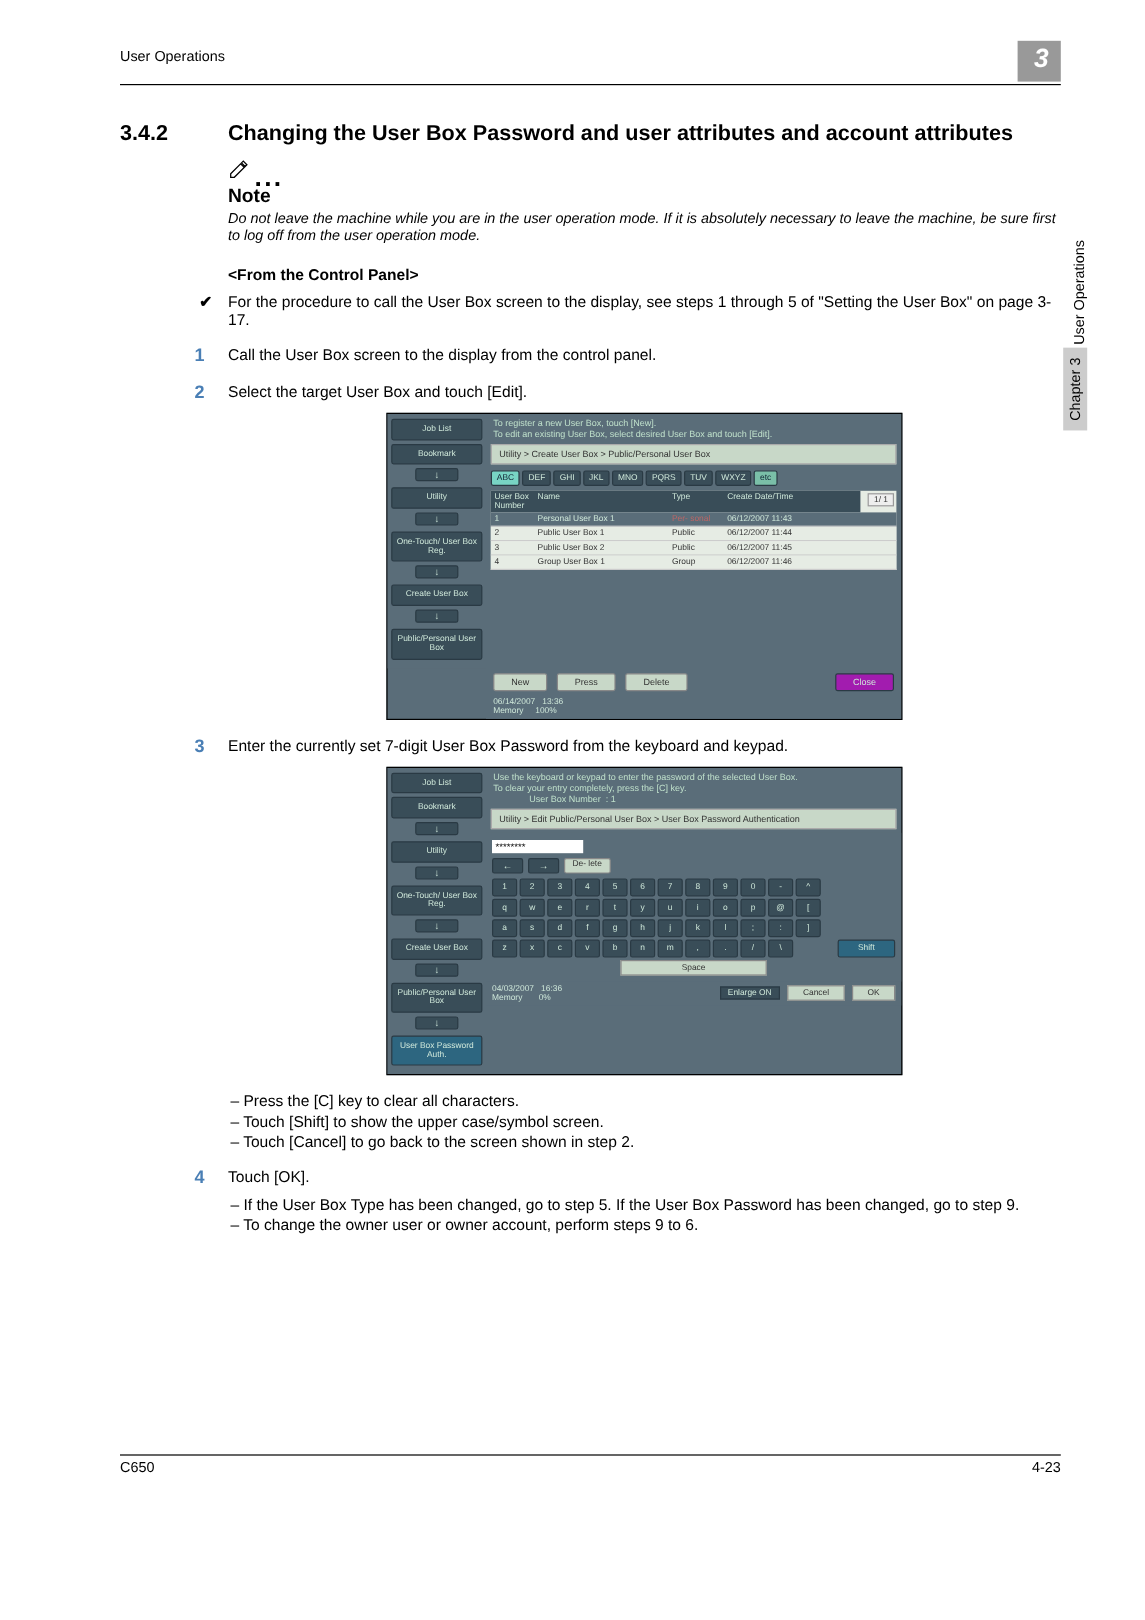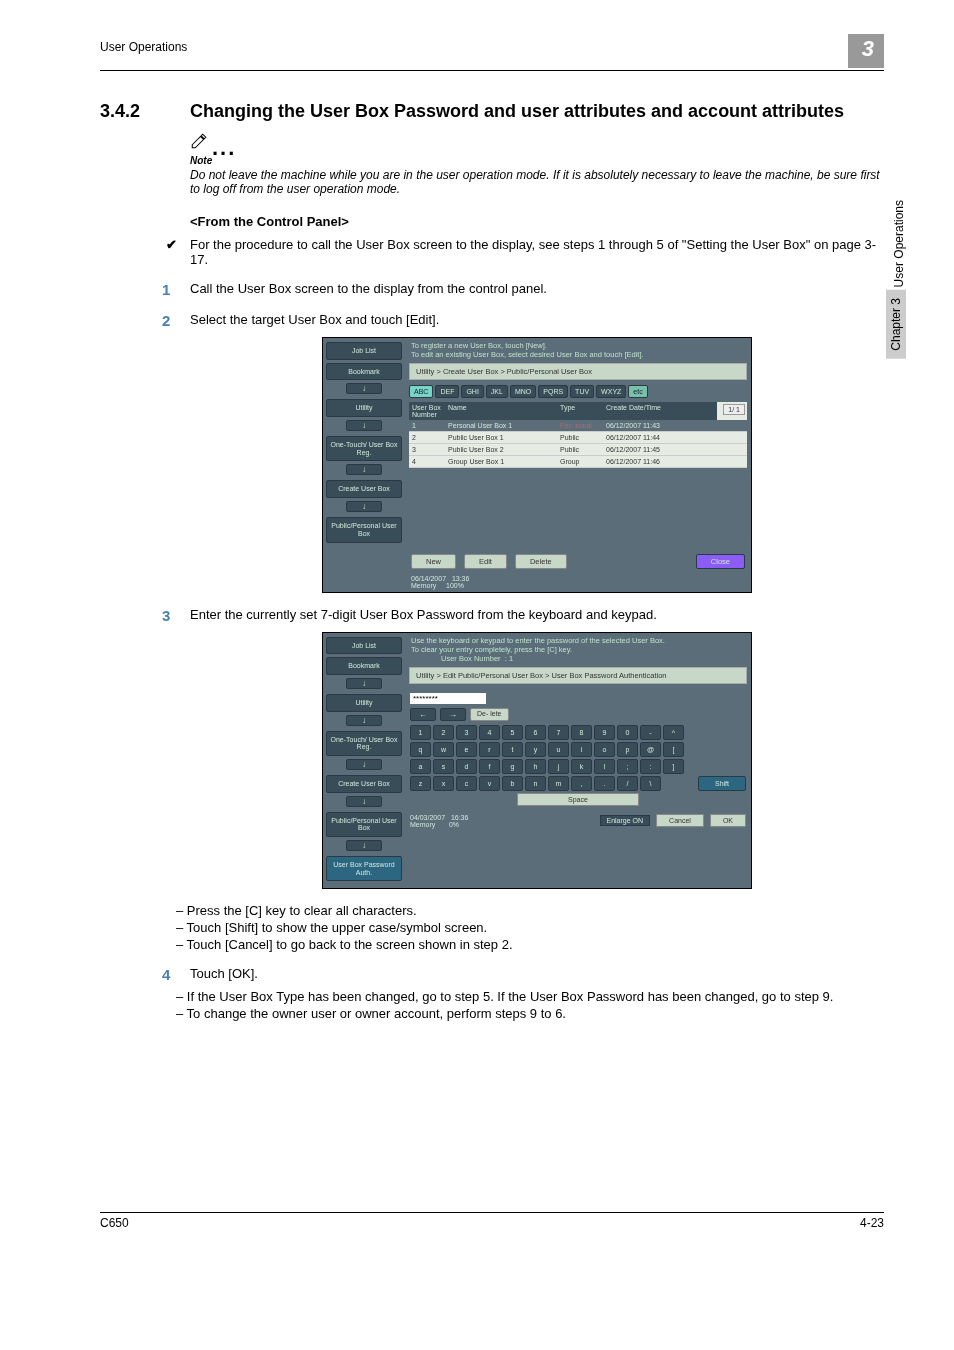--- a/index.html
+++ b/index.html
@@ -58,28 +58,28 @@
     font-size: 18px;
     font-weight: bold;
     margin: 30px 0 10px 0;
     display: flex;
   }
   .section-num { width: 90px; flex-shrink: 0; }
   .content { margin-left: 90px; }
   .note-icon-row { display: flex; align-items: flex-end; gap: 4px; margin-top: 4px; }
   .note-icon svg { width: 18px; height: 18px; }
   .dots { font-size: 22px; font-weight: bold; letter-spacing: 2px; line-height: 10px; }
-  .note-label { font-weight: bold; font-size: 10px; margin-top: 2px; font-style: italic; }
+  .note-label { font-weight: bold; font-size: 16px; margin-top: 2px; }
   .note-body { font-style: italic; font-size: 12px; margin-top: 2px; }
   .sub-head { font-weight: bold; font-size: 13px; margin: 18px 0 8px 0; }
   .check-row { display: flex; gap: 10px; margin: 6px 0; margin-left: -24px; }
   .check-mark { width: 14px; flex-shrink: 0; font-weight: bold; }
   .num-list-row { display: flex; gap: 10px; margin: 14px 0 6px 0; margin-left: -28px; }
   .num { width: 18px; flex-shrink: 0; color: #4a7fb5; font-weight: bold; font-size: 15px; }
-  .dash-list { margin: 4px 0 4px 0; }
+  .dash-list { margin: 4px 0 4px 16px; }
   .dash-list div { margin: 2px 0; }
   .dash-list div::before { content: "– "; margin-left: -14px; }
   .screenshot {
     margin: 8px auto 14px auto;
     width: 430px;
   }
   .scr-outer { border: 1px solid #000; background: #5a6d79; }
   .scr-left-col {
     float: left;
     width: 82px;
@@ -134,21 +134,21 @@
   .tbl-area { background: #e6ece4; margin: 0 4px 4px 4px; padding: 0; }
   .tbl-head { display: flex; background: #394d58; color: #cfe8da; font-size: 7px; }
   .tbl-head > div, .tbl-row > div { padding: 2px 3px; box-sizing: border-box; }
   .c1{width:36px} .c2{width:112px} .c3{width:46px} .c4{width:90px}
   .tbl-row { display:flex; background:#e6ece4; color:#333; font-size:7px; border-bottom:1px solid #ccc;}
   .tbl-row.sel { background:#5a6d79; color:#cfe8da; }
   .tbl-row.sel .c3{ color:#b66; }
   .pager { font-size:7px; color:#333; background:#eee; padding:1px 4px; float:right; margin:2px 6px; border:1px solid #999; }
   .bot-btn-row { display:flex; gap:8px; padding:4px 6px; clear:both;justify-content:center; }
   .bot-btn { background:#c8d8c8; color:#333; font-size:7.5px; padding:2px 14px; border:1px solid #888; border-radius:2px; }
-  .bot-btn.rt { margin-left:auto; background:#8b5cf6; color:#cfe8da; border-color:#2a3a44;}
+  .bot-btn.rt { margin-left:auto; background:#a21caf; color:#cfe8da; border-color:#2a3a44;}
   .status-row { clear:both; display:flex; justify-content:space-between; padding:2px 6px 3px 6px; font-size:7px; color:#cfe8da; }
   
   .kbd-area { background:#5a6d79; padding: 3px 5px; }
   .input-box { background:#fff; color:#000; font-size:8px; padding:1px 3px; margin:3px 0; width:70px; }
   .arrow-row { display:flex; gap:4px; margin:4px 0;}
   .arrow-btn { background:#394d58; color:#cfe8da; font-size:8px; padding:1px 8px; border:1px solid #2a3a44; border-radius:2px;}
   .del-btn { background:#c8d8c8; color:#333; font-size:7px; padding:1px 6px; border:1px solid #888; border-radius:2px; }
   .key-row { display:flex; gap:2px; margin:2px 0; }
   .key { background:#394d58; color:#cfe8da; font-size:7px; width:19px; height:13px; display:flex; align-items:center; justify-content:center; border:1px solid #2a3a44; border-radius:2px; }
   .key.shift { background:#2d6680; padding:0 16px; width:auto; margin-left:auto;}
@@ -267,21 +267,21 @@
                 <div class="tbl-row">
                   <div class="c1">4</div>
                   <div class="c2">Group User Box 1</div>
                   <div class="c3">Group</div>
                   <div class="c4">06/12/2007 11:46</div>
                 </div>
               </div>
           </div>
           <div class="bot-btn-row">
             <div class="bot-btn">New</div>
-            <div class="bot-btn">Edit</div>
+            <div class="bot-btn">Press</div>
             <div class="bot-btn">Delete</div>
             <div class="bot-btn rt">Close</div>
           </div>
           <div class="status-row">
             <div><span>06/14/2007</span>&nbsp;&nbsp;&nbsp;<span>13:36</span><br><span>Memory</span>&nbsp;&nbsp;&nbsp;&nbsp;&nbsp;<span>100%</span></div>
             <div></div>
           </div>
         </div>
       </div>
     </div>

